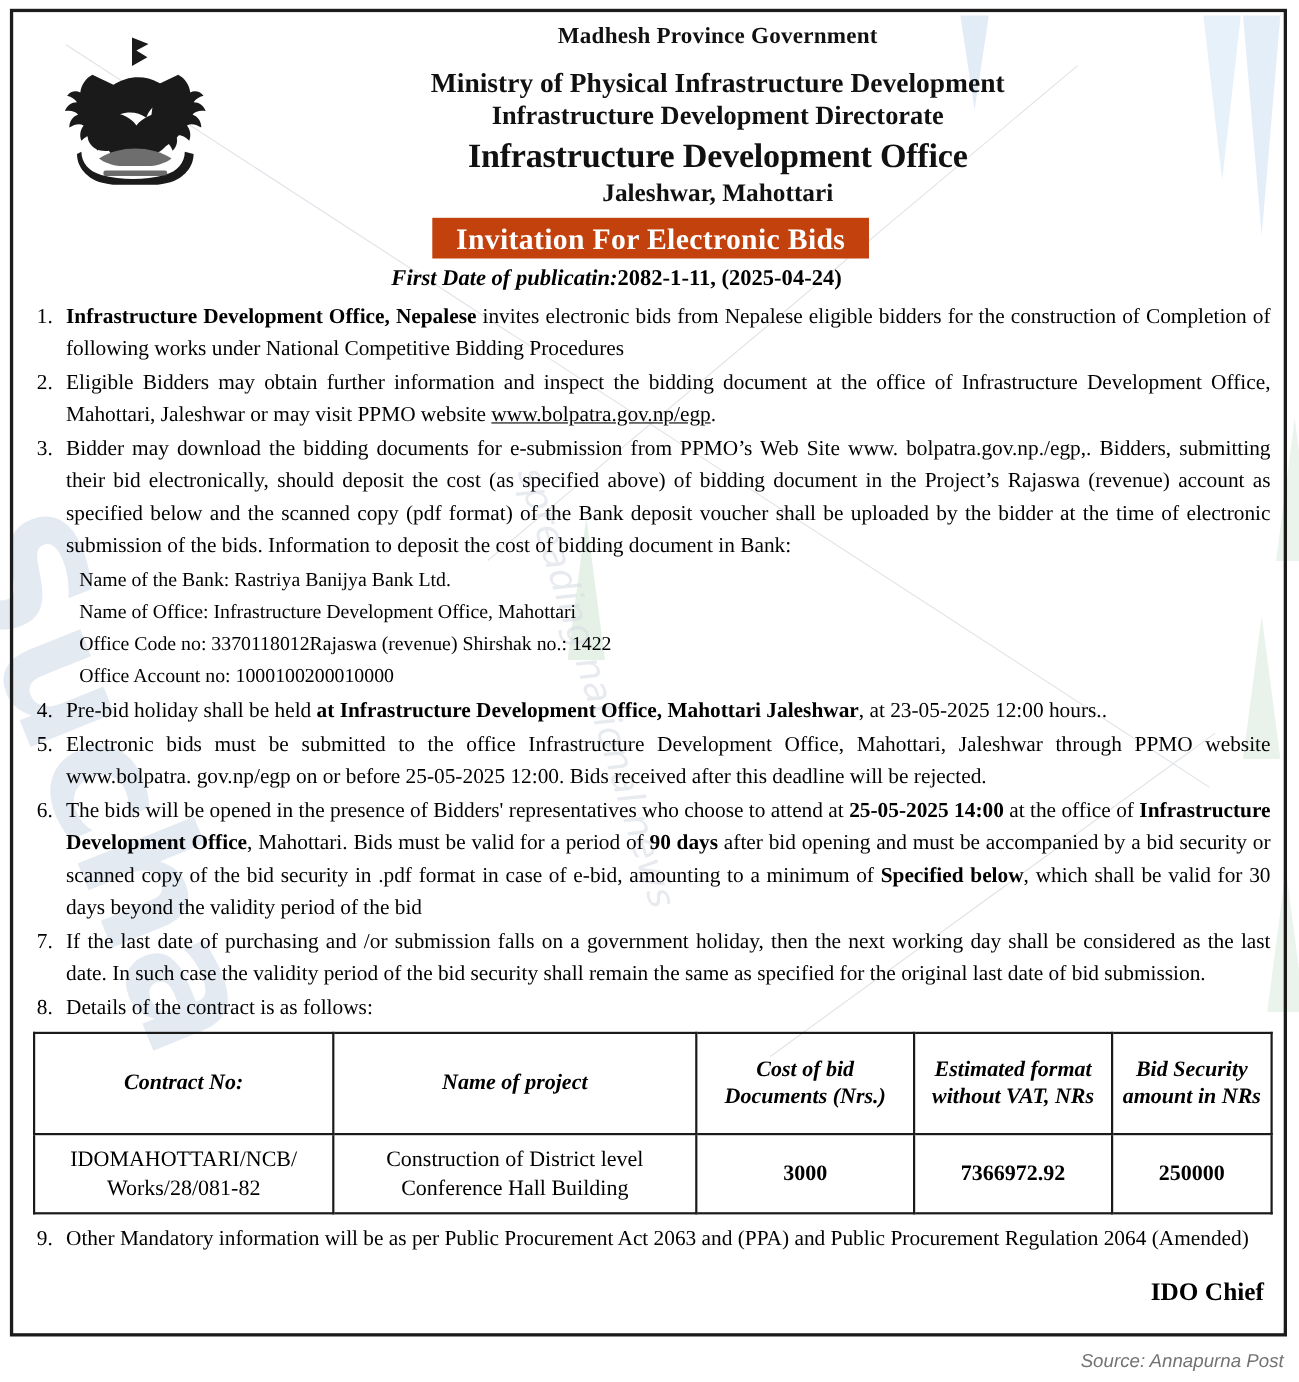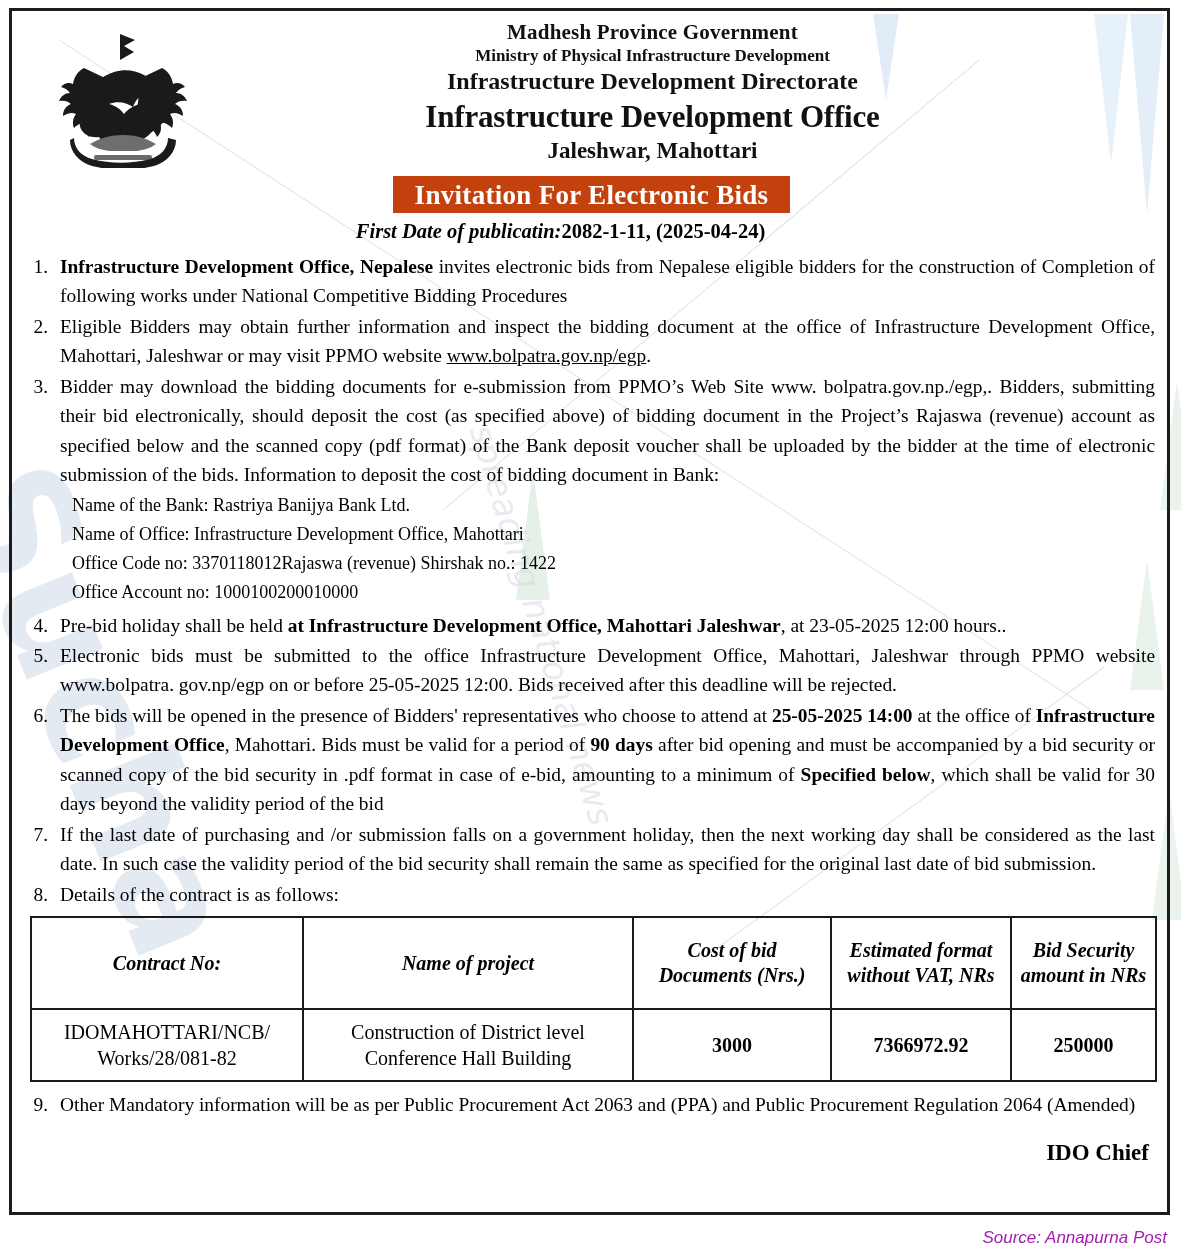--- a/index.html
+++ b/index.html
@@ -127,21 +127,21 @@
     text-align: center;
     padding-right: 68px;
     line-height: 1.16;
   }
   .hd {
     font-family: "Liberation Serif", serif;
     font-weight: 700;
     color: #111;
   }
   #hd-line1 { font-size: 21px; letter-spacing: .2px; }
-  #hd-line2 { font-size: 17px; margin-top: 2px; }
+  #hd-line2 { font-size: 25px; margin-top: 18px; }
   #hd-line3 { font-size: 24px; margin-top: 2px; }
   #hd-line4 { font-size: 31px; margin-top: 3px; letter-spacing: -.2px; }
   #hd-line5 { font-size: 23px; margin-top: 3px; }
 
   #banner-wrap {
     display: flex;
     justify-content: center;
     margin-top: 8px;
   }
   #banner {
@@ -242,21 +242,21 @@
     margin-top: 20px;
     padding-right: 6px;
   }
   #source-line {
     position: absolute;
     right: 14px;
     top: 1228px;
     font-family: "Liberation Sans", sans-serif;
     font-style: italic;
     font-size: 17px;
-    color: #a21caf;
+    color: #737373;
     z-index: 3;
   }
 </style>
 </head>
 <body>
 
 <div id="watermark-layer">
   <div class="wm-blue tri-a"></div>
   <div class="wm-blue tri-b"></div>
   <div class="wm-blue tri-c"></div>

